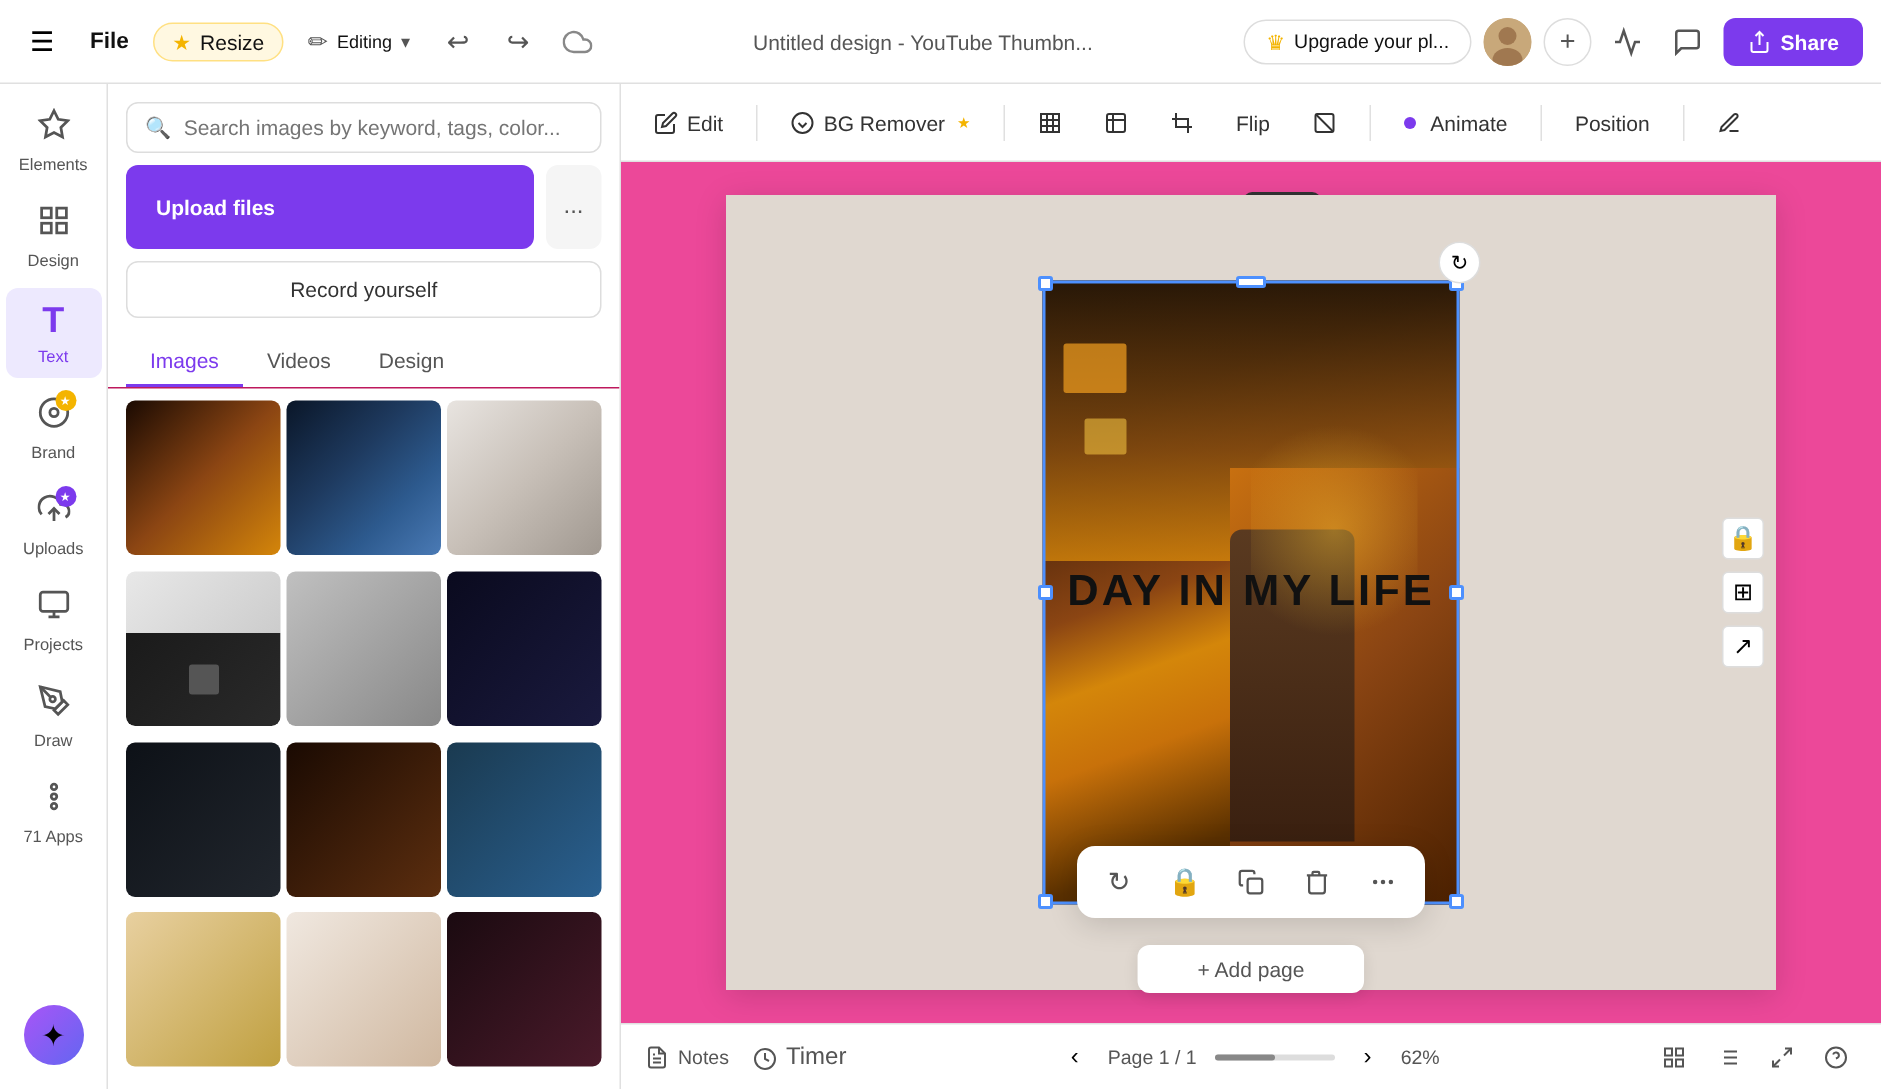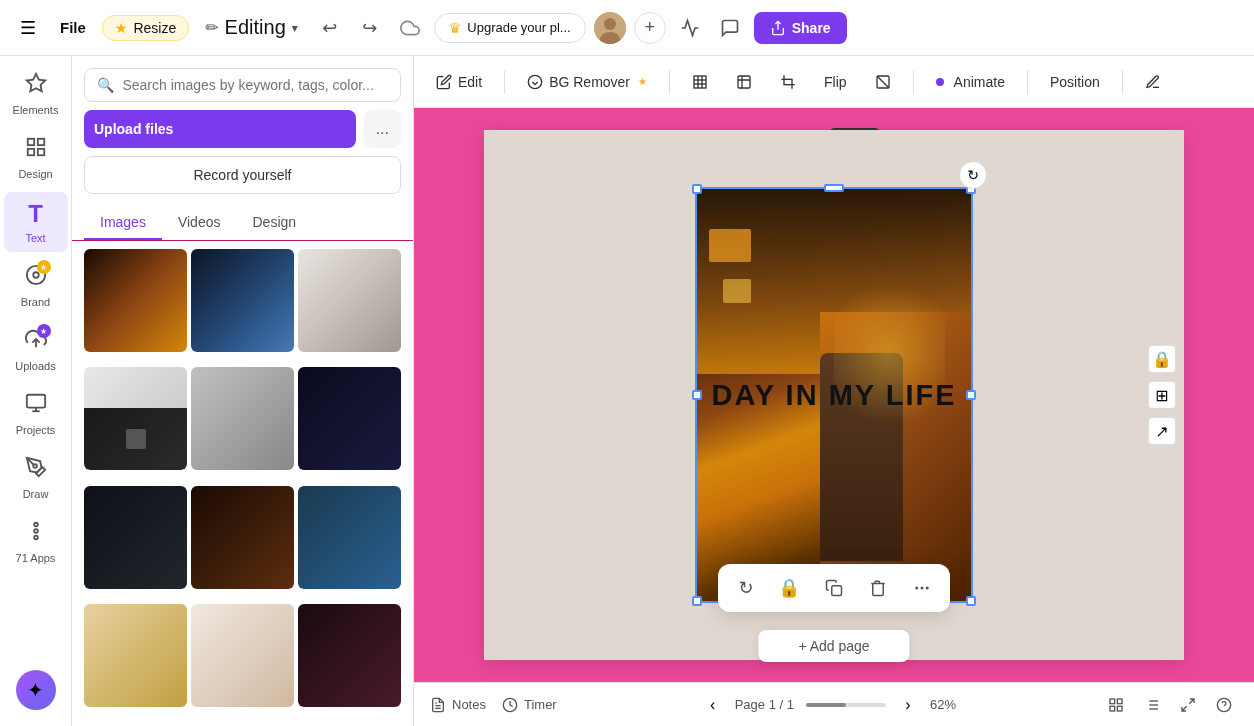--- a/index.html
+++ b/index.html
@@ -8,21 +8,21 @@
     
     .topbar { display: flex; align-items: center; background: #fff; height: 56px; padding: 0 12px; gap: 8px; border-bottom: 1px solid #e0e0e0; flex-shrink: 0; }
     .topbar-menu-icon { width: 32px; height: 32px; display: flex; align-items: center; justify-content: center; cursor: pointer; border-radius: 4px; }
     .topbar-menu-icon span { font-size: 18px; }
     .topbar-file { font-weight: 600; font-size: 15px; color: #111; cursor: pointer; padding: 4px 8px; border-radius: 4px; }
     .topbar-resize { display: flex; align-items: center; gap: 6px; background: #fff8e1; border: 1px solid #ffe082; border-radius: 20px; padding: 4px 12px; cursor: pointer; }
     .topbar-resize .star-icon { color: #f4b400; font-size: 14px; }
     .topbar-resize-label { font-size: 14px; font-weight: 500; color: #111; }
     .topbar-editing { display: flex; align-items: center; gap: 6px; cursor: pointer; padding: 4px 8px; border-radius: 4px; }
     .pencil-icon { color: #555; font-size: 16px; }
-    .editing-label { font-size: 20px; font-weight: 500; color: #111; }
+    .editing-label { font-size: 12px; font-weight: 500; color: #111; }
     .chevron-down { font-size: 12px; color: #555; }
     .topbar-undo, .topbar-redo { width: 32px; height: 32px; display: flex; align-items: center; justify-content: center; cursor: pointer; border-radius: 4px; color: #555; font-size: 18px; }
     .topbar-cloud { width: 32px; height: 32px; display: flex; align-items: center; justify-content: center; cursor: pointer; border-radius: 4px; color: #555; }
     .topbar-title { flex: 1; text-align: center; font-size: 14px; color: #555; overflow: hidden; text-overflow: ellipsis; white-space: nowrap; }
     .topbar-upgrade { display: flex; align-items: center; gap: 6px; border: 1px solid #ddd; border-radius: 20px; padding: 6px 14px; cursor: pointer; }
     .crown-icon { color: #f4b400; font-size: 14px; }
     .upgrade-label { font-size: 13px; color: #111; }
     .topbar-avatar { width: 32px; height: 32px; border-radius: 50%; background: #c8a87a; overflow: hidden; cursor: pointer; display: flex; align-items: center; justify-content: center; }
     .topbar-plus { width: 32px; height: 32px; display: flex; align-items: center; justify-content: center; cursor: pointer; border-radius: 50%; border: 1px solid #ddd; font-size: 18px; color: #555; }
     .topbar-analytics { width: 32px; height: 32px; display: flex; align-items: center; justify-content: center; cursor: pointer; border-radius: 4px; color: #555; }
@@ -43,21 +43,21 @@
     .badge { position: absolute; top: -4px; right: -4px; width: 14px; height: 14px; background: #f4b400; border-radius: 50%; display: flex; align-items: center; justify-content: center; font-size: 8px; color: #fff; }
     .badge-purple { background: #7c3aed; }
     .sidebar-magic { width: 40px; height: 40px; background: linear-gradient(135deg, #a855f7, #6366f1); border-radius: 50%; display: flex; align-items: center; justify-content: center; font-size: 20px; cursor: pointer; margin-top: auto; margin-bottom: 8px; }
 
     
     .left-panel { width: 342px; background: #fff; border-right: 1px solid #e0e0e0; display: flex; flex-direction: column; overflow: hidden; }
     .left-panel-search { padding: 12px; display: flex; flex-direction: column; gap: 8px; }
     .search-box { display: flex; align-items: center; gap: 8px; border: 1px solid #ddd; border-radius: 8px; padding: 8px 12px; }
     .search-icon { color: #888; font-size: 14px; }
     .search-input { border: none; outline: none; flex: 1; font-size: 14px; color: #333; }
-    .upload-btn { background: #7c3aed; color: #fff; border: none; border-radius: 8px; padding: 10px; font-size: 14px; font-weight: 600; cursor: pointer; flex: 1; text-align: left; }
+    .upload-btn { background: #7c3aed; color: #fff; border: none; border-radius: 8px; padding: 20px; font-size: 14px; font-weight: 600; cursor: pointer; flex: 1; text-align: left; }
     .upload-more-btn { background: #f5f5f5; border: none; border-radius: 8px; padding: 10px 12px; cursor: pointer; color: #555; font-size: 16px; }
     .upload-row { display: flex; gap: 8px; }
     .record-btn { border: 1px solid #ddd; background: #fff; border-radius: 8px; padding: 10px; font-size: 14px; color: #333; cursor: pointer; width: 100%; text-align: center; }
     .media-tabs { display: flex; border-bottom: 1px solid #be185d; padding: 0 12px; }
     .media-tab { padding: 8px 16px; font-size: 14px; color: #555; cursor: pointer; border-bottom: 2px solid transparent; }
     .media-tab.active { color: #7c3aed; border-bottom: 2px solid #7c3aed; font-weight: 500; }
     .images-grid { display: grid; grid-template-columns: repeat(3, 1fr); gap: 4px; padding: 8px 12px; overflow-y: auto; flex: 1; }
     .image-thumb { border-radius: 6px; overflow: hidden; cursor: pointer; aspect-ratio: 1; position: relative; }
     
     .images-grid::-webkit-scrollbar { width: 4px; }
@@ -88,21 +88,21 @@
     .crop-tooltip { position: absolute; top: -44px; left: 50%; transform: translateX(-50%); background: #333; color: #fff; padding: 6px 12px; border-radius: 6px; font-size: 13px; white-space: nowrap; }
     .crop-tooltip::after { content: ''; position: absolute; bottom: -6px; left: 50%; transform: translateX(-50%); border: 6px solid transparent; border-bottom: none; border-top-color: #333; }
     
     .float-toolbar { position: absolute; bottom: 60px; left: 50%; transform: translateX(-50%); background: #fff; border-radius: 12px; box-shadow: 0 4px 20px rgba(0,0,0,0.15); display: flex; align-items: center; padding: 8px 12px; gap: 12px; }
     .float-toolbar-btn { width: 32px; height: 32px; display: flex; align-items: center; justify-content: center; cursor: pointer; border-radius: 4px; color: #555; font-size: 18px; }
     
     .add-page-bar { position: absolute; bottom: 10px; left: 50%; transform: translateX(-50%); background: #fff; border-radius: 8px; box-shadow: 0 2px 10px rgba(0,0,0,0.1); padding: 8px 40px; font-size: 14px; color: #555; cursor: pointer; white-space: nowrap; }
     
     .bottom-bar { height: 44px; background: #fff; border-top: 1px solid #e0e0e0; display: flex; align-items: center; padding: 0 16px; gap: 16px; flex-shrink: 0; }
     .bottom-notes { display: flex; align-items: center; gap: 6px; cursor: pointer; font-size: 13px; color: #555; }
-    .bottom-timer { display: flex; align-items: center; gap: 6px; cursor: pointer; font-size: 13px; color: #555; }
+    .bottom-timer { display: flex; align-items: flex-end; gap: 6px; cursor: pointer; font-size: 16px; color: #555; }
     .bottom-center { flex: 1; display: flex; align-items: center; justify-content: center; gap: 12px; }
     .page-info { font-size: 13px; color: #555; }
     .zoom-level { font-size: 13px; color: #555; }
     .bottom-right { display: flex; gap: 8px; }
     .bottom-icon-btn { width: 28px; height: 28px; display: flex; align-items: center; justify-content: center; cursor: pointer; border-radius: 4px; color: #555; font-size: 16px; }
 
     
     .img-1 { background: linear-gradient(135deg, #1a0a02, #8b4513 50%, #d4860a); }
     .img-2 { background: linear-gradient(135deg, #0a1628, #1e3a5f 40%, #2d5a8e 70%, #4a7ab5); }
     .img-3 { background: linear-gradient(135deg, #e8e4e0, #c8c0b8 50%, #a09890); }
@@ -130,20 +130,21 @@
     <span class="editing-label">Editing</span>
     <span class="chevron-down">▾</span>
   </div>
   <div class="topbar-undo">↩</div>
   <div class="topbar-redo">↪</div>
   <div class="topbar-cloud">
     <svg width="20" height="20" viewBox="0 0 24 24" fill="none" stroke="#888" stroke-width="2">
         <path d="M18 10h-1.26A8 8 0 1 0 9 20h9a5 5 0 0 0 0-10z"></path>
       </svg>
   </div>
+  <div class="topbar-title">Untitled design - YouTube Thumbn...</div>
   <div class="topbar-upgrade">
     <span class="crown-icon">♛</span>
     <span class="upgrade-label">Upgrade your pl...</span>
   </div>
   <div class="topbar-avatar">
     <svg width="32" height="32" viewBox="0 0 32 32">
         <circle cx="16" cy="16" r="16" fill="#c8a87a"></circle>
         <circle cx="16" cy="12" r="6" fill="#a07850"></circle>
         <ellipse cx="16" cy="28" rx="10" ry="8" fill="#a07850"></ellipse>
       </svg>

